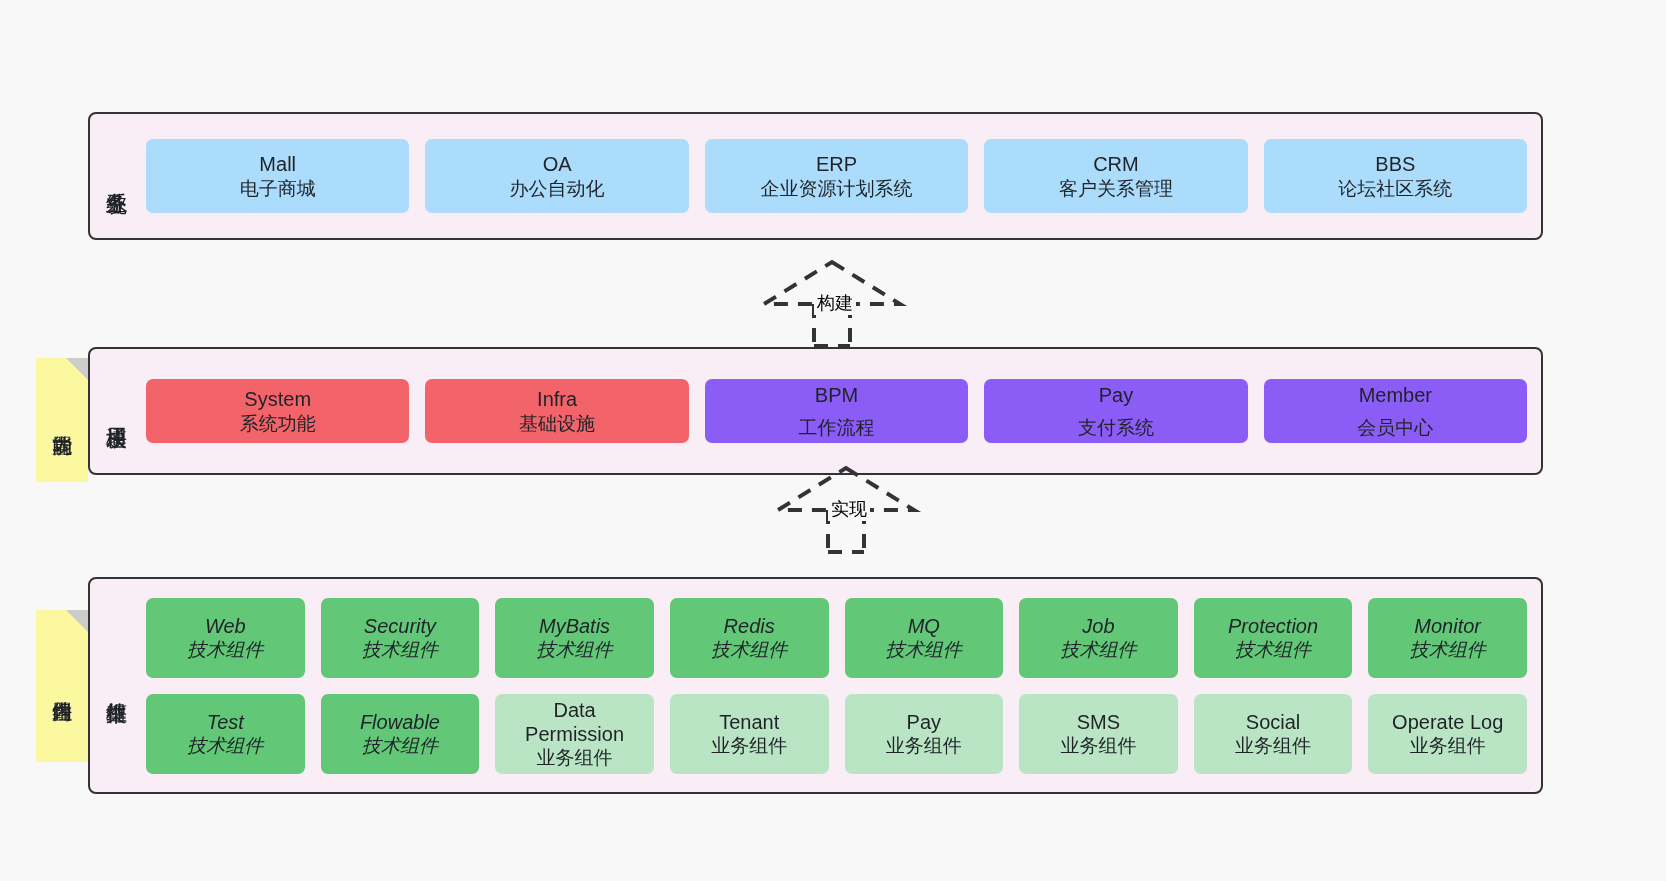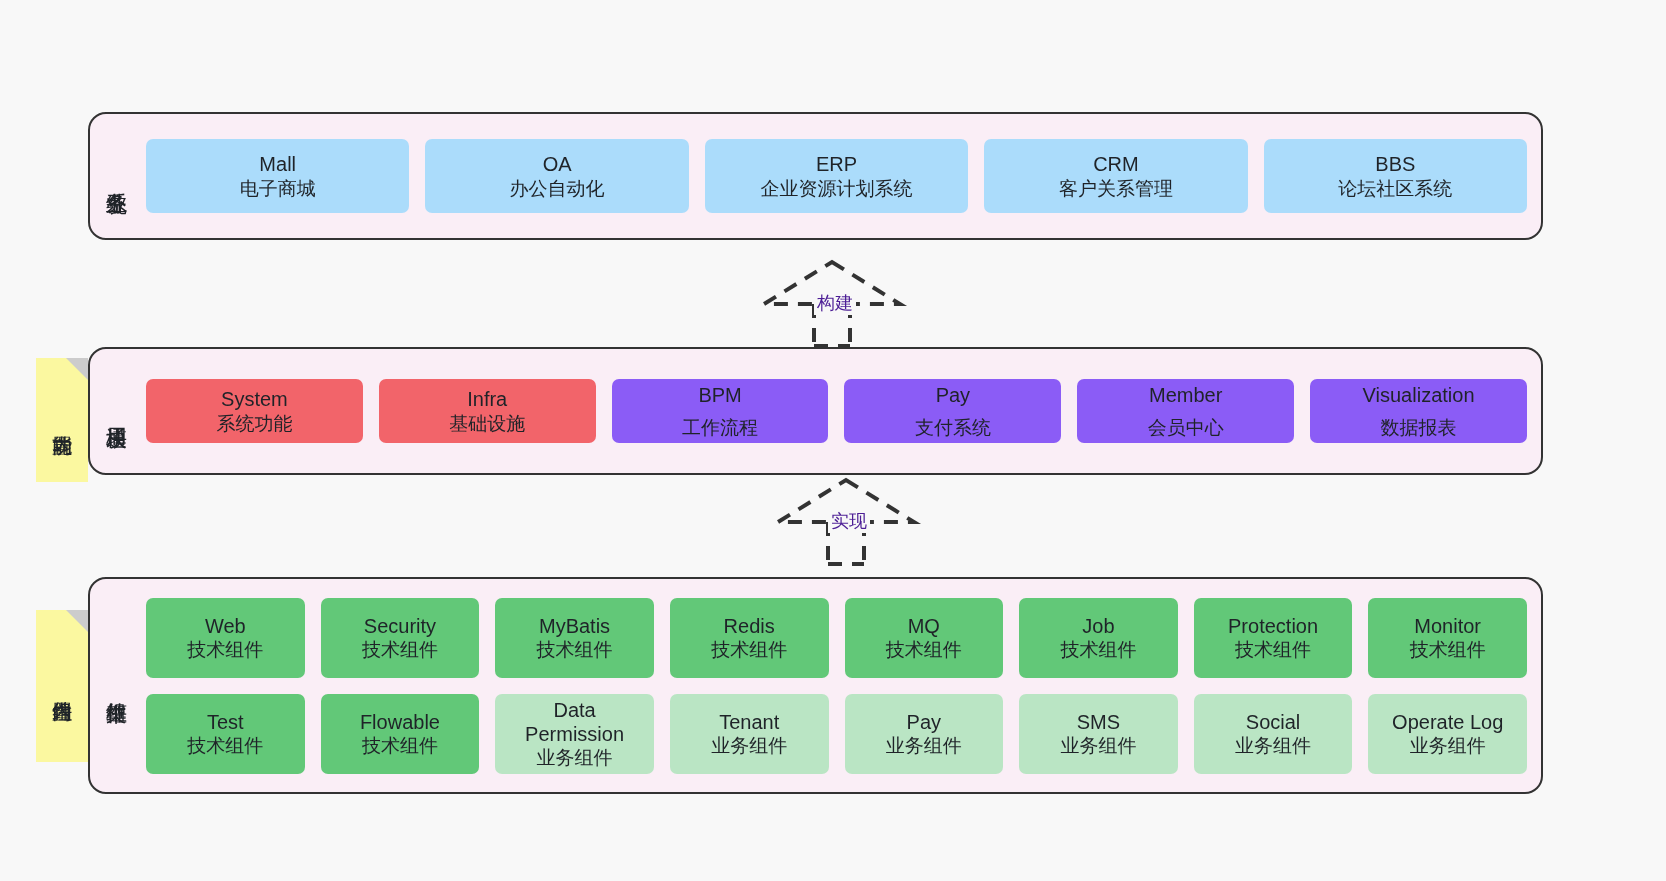--- a/index.html
+++ b/index.html
@@ -15,21 +15,21 @@
     height: 881px;
     background: #f8f8f8;
     overflow: hidden;
   }
 
   
   .layer {
     position: absolute;
     background: #faeef6;
     border: 2px solid #333333;
-    border-radius: 18px;
+    border-radius: 8px;
     display: flex;
     align-items: stretch;
   }
   .layer-title {
     width: 52px;
     flex: 0 0 52px;
     display: flex;
     align-items: center;
     justify-content: center;
     font-size: 21px;
@@ -65,21 +65,21 @@
     line-height: 1.22;
     padding: 4px 6px;
   }
   .cell .t1 { font-size: 20px; }
   .cell .t2 { font-size: 19px; }
 
   
   .c-blue       { background: #abdcfb; }
   .c-red        { background: #f2646a; }
   .c-pink       { background: #8b5cf6; justify-content: space-between; }
-  .c-green      { background: #62c878; }
+  .c-green      { background: #62c878; font-style: italic; }
   .c-lightgreen { background: #bae5c4; }
 
   
   #layer-business { left: 88px; top: 112px; width: 1455px; height: 128px; }
   #layer-business .cell { height: 74px; }
 
   #layer-common { left: 88px; top: 347px; width: 1455px; height: 128px; }
   #layer-common .cell { height: 64px; }
 
   #layer-framework { left: 88px; top: 577px; width: 1455px; height: 217px; }
@@ -108,29 +108,29 @@
   }
   #note-common { left: 36px; top: 358px; width: 52px; height: 124px; }
   #note-framework { left: 36px; top: 610px; width: 52px; height: 152px; }
 
   
   .arrow { position: absolute; }
   .arrow svg { display: block; overflow: visible; }
   .arrow-label {
     position: absolute;
     font-size: 18px;
-    color: #4c1d95;
+    color: #000000;
     background: #f8f8f8;
     padding: 0 3px;
     white-space: nowrap;
     user-select: none;
   }
   #arrow-build { left: 752px; top: 258px; width: 160px; height: 90px; }
   #arrow-build .arrow-label { left: 62px; top: 33px; }
-  #arrow-impl { left: 766px; top: 476px; width: 160px; height: 90px; font-family: Liberation Mono, monospace; }
+  #arrow-impl { left: 766px; top: 464px; width: 160px; height: 90px; font-family: Liberation Mono, monospace; }
   #arrow-impl .arrow-label { left: 62px; top: 33px; }
 </style>
 </head>
 <body>
 
 <div id="canvas">
 
   <div class="layer" id="layer-business">
     <div class="layer-title">业务系统</div>
     <div class="layer-body">
@@ -202,24 +202,20 @@
         <div class="cell c-pink">
           <span class="t1">Pay</span>
           <span class="t2">支付系统</span>
         </div>
 
         <div class="cell c-pink">
           <span class="t1">Member</span>
           <span class="t2">会员中心</span>
         </div>
 
-        <div class="cell c-pink">
-          <span class="t1">Visualization</span>
-          <span class="t2">数据报表</span>
-        </div>
 
       </div>
     </div>
   </div>
 
   <div class="arrow" id="arrow-impl">
     <svg width="160" height="90" viewBox="0 0 160 90">
       <path d="M 80 4 L 148 46 L 12 46 Z" fill="none" stroke="#333333" stroke-width="4" stroke-dasharray="14 10" stroke-linejoin="miter"></path>
       <path d="M 62 46 L 62 88 M 98 46 L 98 88 M 62 88 L 98 88" fill="none" stroke="#333333" stroke-width="4" stroke-dasharray="14 10"></path>
     </svg>

